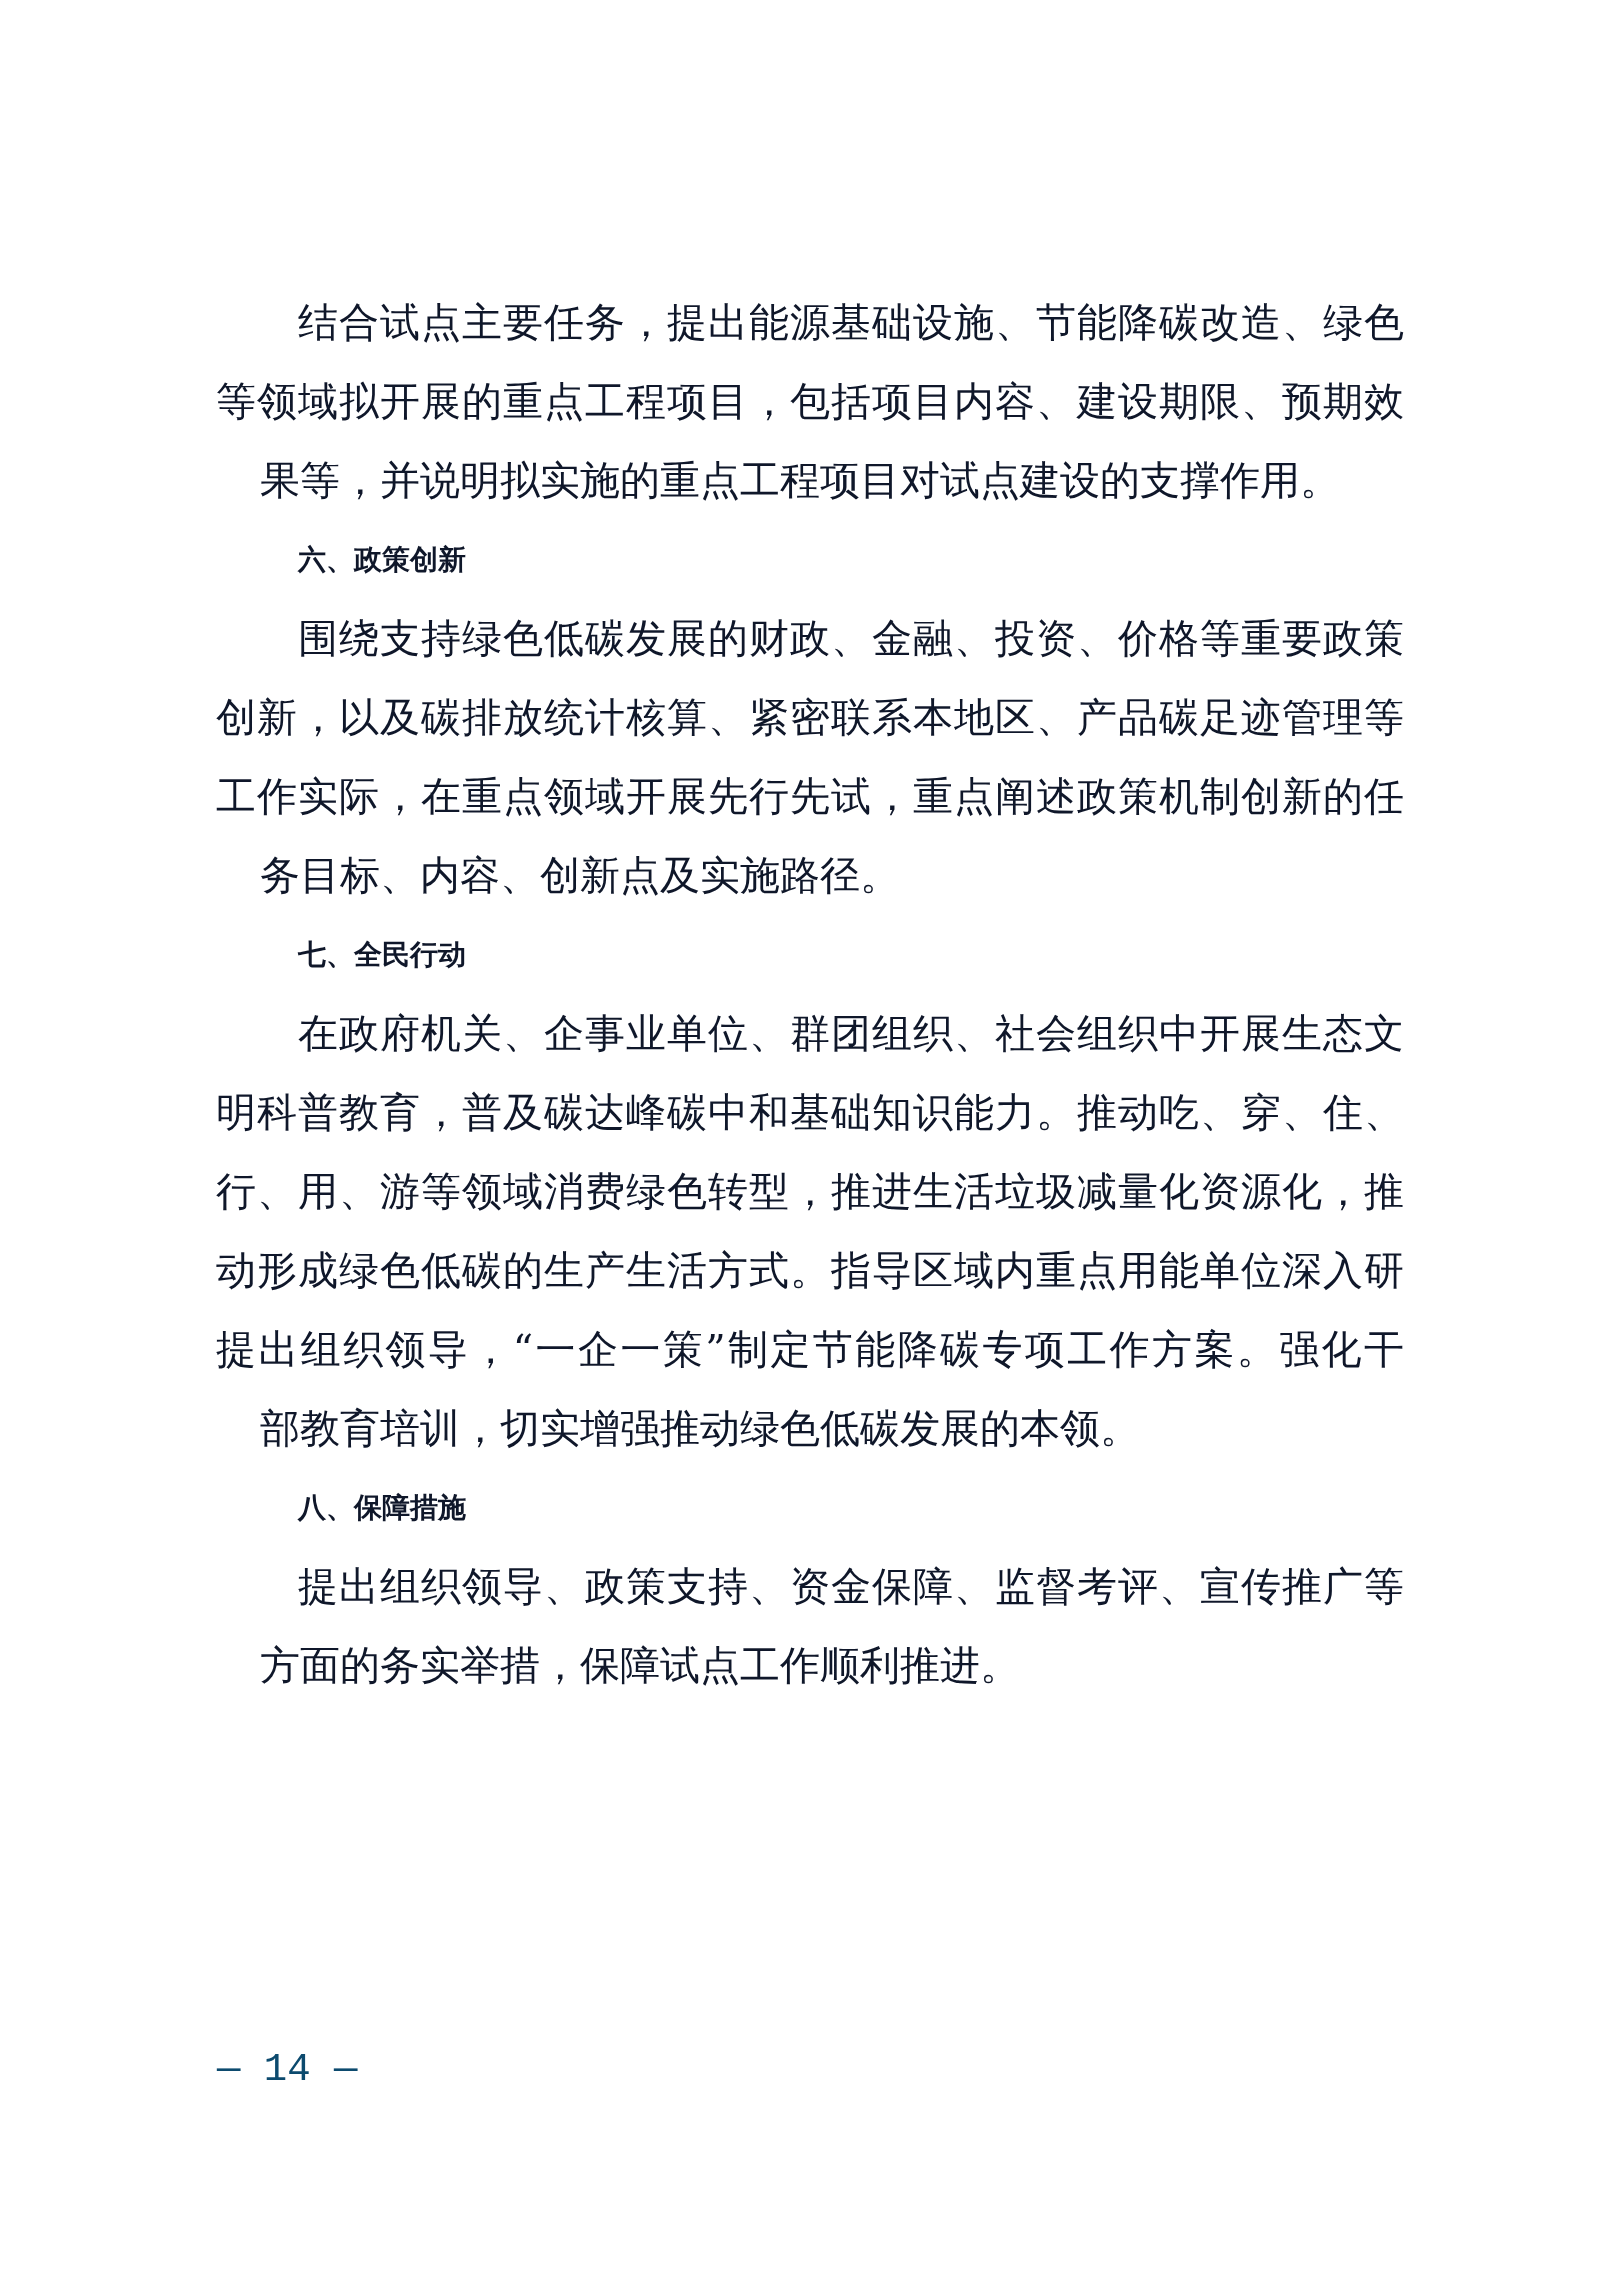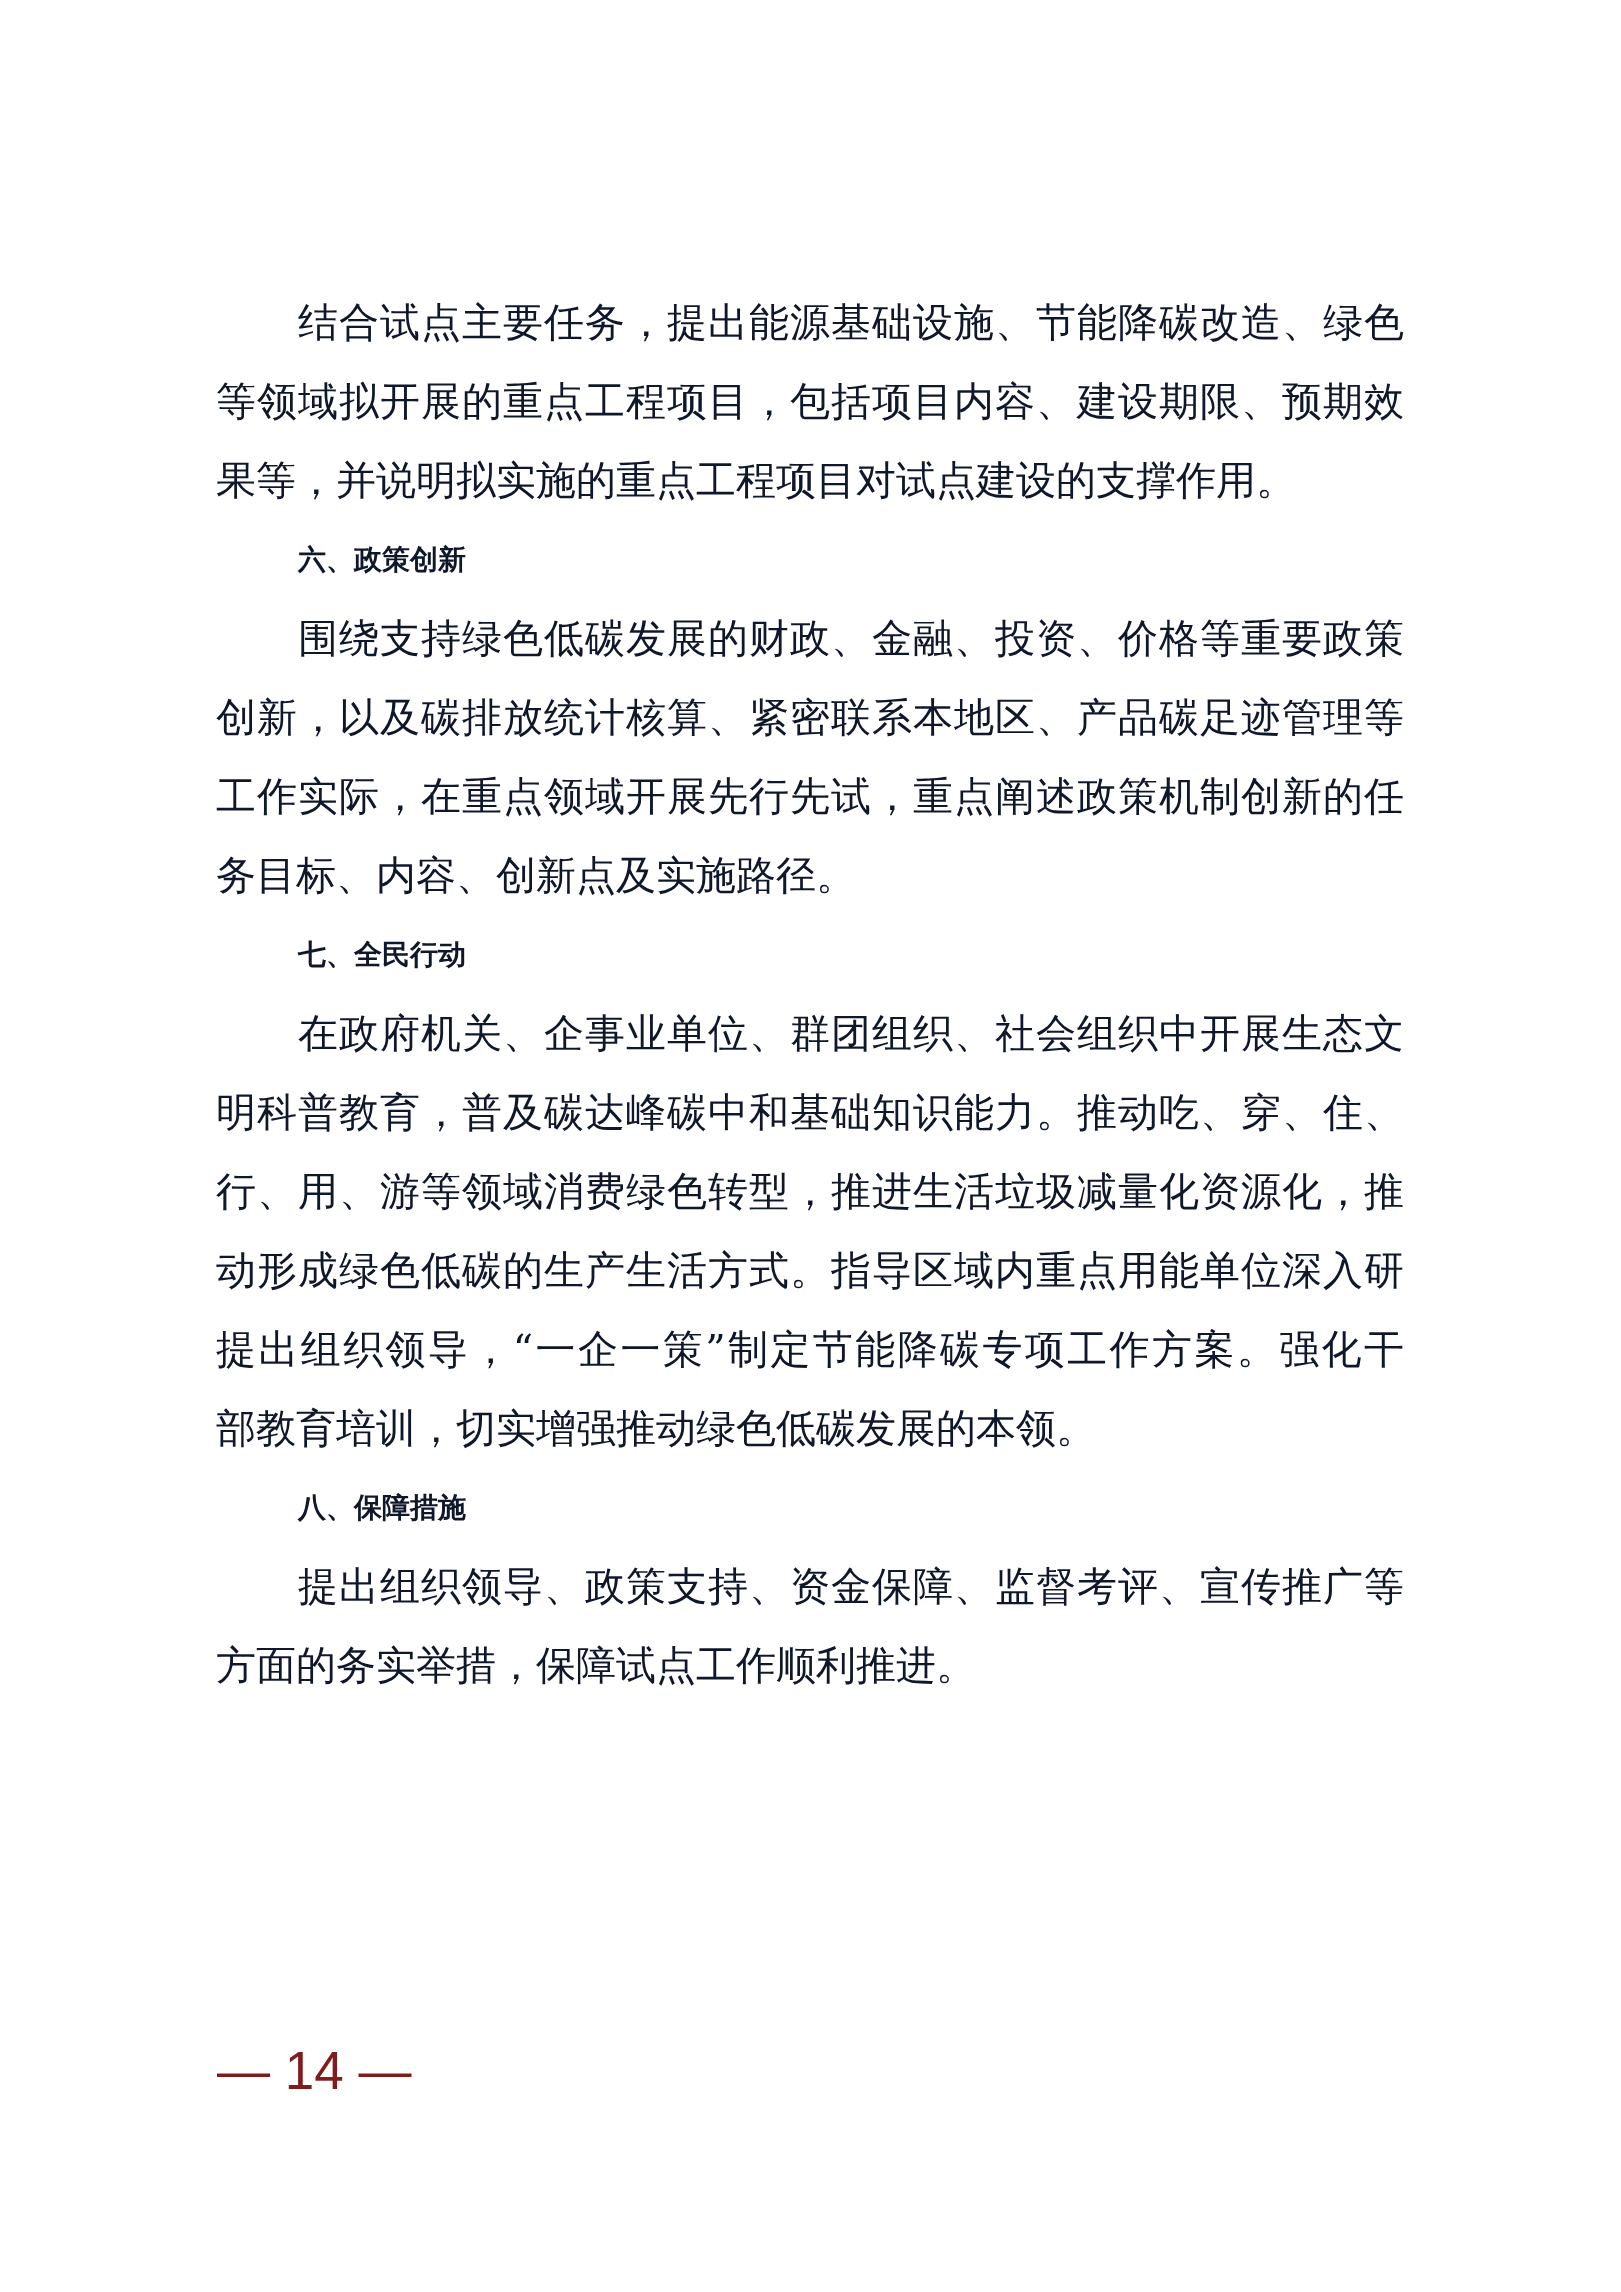--- a/index.html
+++ b/index.html
@@ -22,36 +22,36 @@
   .line {
     height: 79px;
     line-height: 79px;
     font-size: 40px;
     letter-spacing: 0;
     text-align: justify;
     text-align-last: justify;
     color: #0f172a;
   }
   .line.indent { text-indent: 82px; }
-  .line.end { text-align-last: left; }
+  .line.end { text-align-last: left; margin-left: 44px; }
   .line.heading {
     font-family: "Liberation Sans", "DejaVu Sans", sans-serif;
     font-weight: bold;
     font-size: 28px;
     text-align-last: left;
   }
   .footer {
     position: absolute;
     left: 217px;
     top: 2046px;
     height: 49px;
     line-height: 49px;
-    font-size: 53px;
-    font-family: Liberation Sans, sans-serif;
-    color: #7f1d1d;
+    font-size: 39px;
+    font-family: Liberation Mono, monospace;
+    color: #0c4a6e;
   }
 </style>
 </head>
 <body>
 
 <div class="page">
   <div class="content">
     <div class="line indent">结合试点主要任务，提出能源基础设施、节能降碳改造、绿色</div>
     <div class="line">等领域拟开展的重点工程项目，包括项目内容、建设期限、预期效</div>
     <div class="line end">果等，并说明拟实施的重点工程项目对试点建设的支撑作用。</div>

